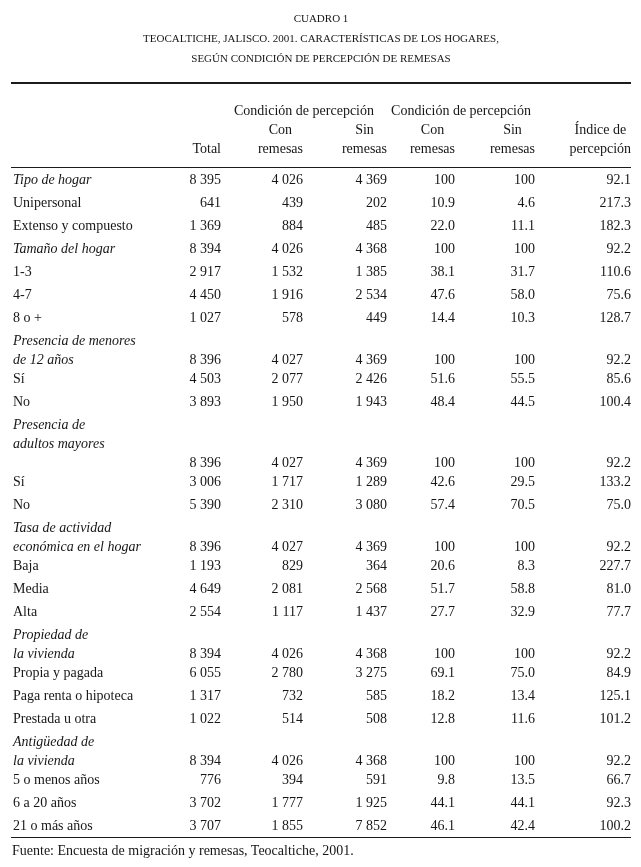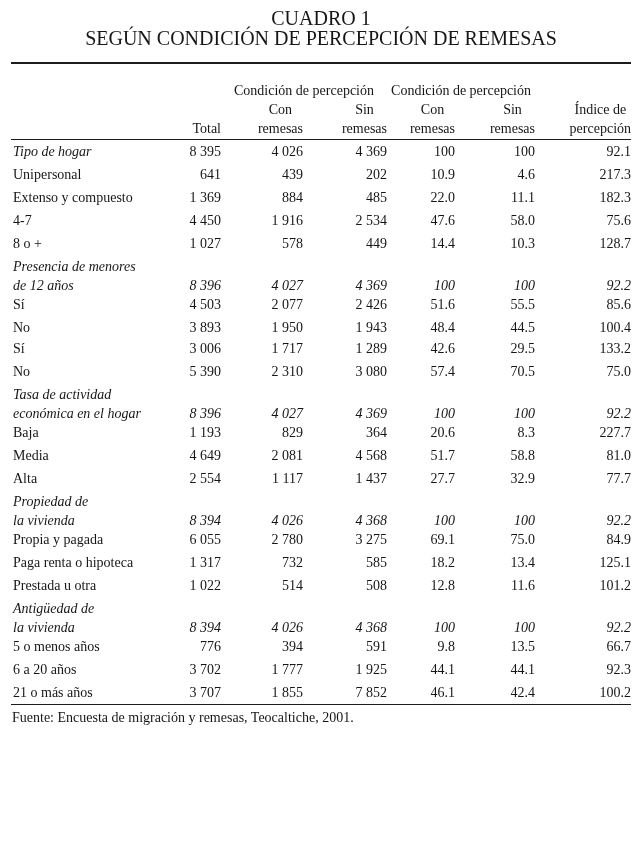--- a/index.html
+++ b/index.html
@@ -14,21 +14,21 @@
     font-family: "Liberation Serif", "DejaVu Serif", serif;
     font-size: 14px;
     overflow: hidden;
   }
   .page {
     padding: 6px 10px 0 11px;
     width: 620px;
   }
   .title-block {
     text-align: center;
-    font-size: 20px;
+    font-size: 11px;
     line-height: 20px;
     padding-top: 2px;
   }
   table.cuadro {
     border-collapse: collapse;
     table-layout: fixed;
     width: 620px;
     margin-top: 14px;
     border-top: 2px solid #1c1c1c;
   }
@@ -41,56 +41,57 @@
   td { padding: 0; }
   thead td {
     vertical-align: bottom;
     line-height: 19px;
   }
   tr.group-row td {
     padding-top: 17px;
     text-align: center;
   }
   tr.cols-row td {
-    padding-bottom: 1px;
+    padding-bottom: 9px;
     text-align: right;
   }
   .hdr-stack {
     display: inline-block;
     text-align: center;
     white-space: pre-line;
   }
   tbody td {
     vertical-align: bottom;
     line-height: 19px;
     padding-top: 2px;
     padding-bottom: 2px;
   }
   td.c-label {
     text-align: left;
     white-space: pre-line;
     padding-left: 2px;
   }
   td.c-label.italic { font-style: italic; }
   td.c-num { text-align: right; }
-  tr.tight-bottom td { padding-bottom: 0; font-style: italic; }
+  tr.tight-bottom td { padding-bottom: 0; }
   tr.tight-top td { padding-top: 0; }
   .source-note {
     margin-top: 4px;
     line-height: 18px;
     padding-left: 1px;
   }
 </style>
 </head>
 <body>
 
 <div class="page">
 
   <div class="title-block">
     <div>CUADRO 1</div>
+    <div>TEOCALTICHE, JALISCO. 2001. CARACTERÍSTICAS DE LOS HOGARES,</div>
     <div>SEGÚN CONDICIÓN DE PERCEPCIÓN DE REMESAS</div>
   </div>
 
   <table class="cuadro">
     <colgroup>
       <col style="width:140px">
       <col style="width:70px">
       <col style="width:82px">
       <col style="width:84px">
       <col style="width:68px">
@@ -142,20 +143,38 @@
         <tr>
           <td class="c-label">Extenso y compuesto</td>
           <td class="c-num">1 369</td>
           <td class="c-num">884</td>
           <td class="c-num">485</td>
           <td class="c-num">22.0</td>
           <td class="c-num">11.1</td>
           <td class="c-num">182.3</td>
         </tr>
         <tr>
+          <td class="c-label italic">Tamaño del hogar</td>
+          <td class="c-num">8 394</td>
+          <td class="c-num">4 026</td>
+          <td class="c-num">4 368</td>
+          <td class="c-num">100</td>
+          <td class="c-num">100</td>
+          <td class="c-num">92.2</td>
+        </tr>
+        <tr>
+          <td class="c-label">1-3</td>
+          <td class="c-num">2 917</td>
+          <td class="c-num">1 532</td>
+          <td class="c-num">1 385</td>
+          <td class="c-num">38.1</td>
+          <td class="c-num">31.7</td>
+          <td class="c-num">110.6</td>
+        </tr>
+        <tr>
           <td class="c-label">4-7</td>
           <td class="c-num">4 450</td>
           <td class="c-num">1 916</td>
           <td class="c-num">2 534</td>
           <td class="c-num">47.6</td>
           <td class="c-num">58.0</td>
           <td class="c-num">75.6</td>
         </tr>
         <tr>
           <td class="c-label">8 o +</td>
@@ -187,20 +206,31 @@
         </tr>
         <tr>
           <td class="c-label">No</td>
           <td class="c-num">3 893</td>
           <td class="c-num">1 950</td>
           <td class="c-num">1 943</td>
           <td class="c-num">48.4</td>
           <td class="c-num">44.5</td>
           <td class="c-num">100.4</td>
         </tr>
+        <tr class="tight-bottom">
+          <td class="c-label italic">Presencia de
+adultos mayores
+&nbsp;</td>
+          <td class="c-num">8 396</td>
+          <td class="c-num">4 027</td>
+          <td class="c-num">4 369</td>
+          <td class="c-num">100</td>
+          <td class="c-num">100</td>
+          <td class="c-num">92.2</td>
+        </tr>
         <tr class="tight-top">
           <td class="c-label">Sí</td>
           <td class="c-num">3 006</td>
           <td class="c-num">1 717</td>
           <td class="c-num">1 289</td>
           <td class="c-num">42.6</td>
           <td class="c-num">29.5</td>
           <td class="c-num">133.2</td>
         </tr>
         <tr>
@@ -228,21 +258,21 @@
           <td class="c-num">829</td>
           <td class="c-num">364</td>
           <td class="c-num">20.6</td>
           <td class="c-num">8.3</td>
           <td class="c-num">227.7</td>
         </tr>
         <tr>
           <td class="c-label">Media</td>
           <td class="c-num">4 649</td>
           <td class="c-num">2 081</td>
-          <td class="c-num">4 568</td>
+          <td class="c-num">2 568</td>
           <td class="c-num">51.7</td>
           <td class="c-num">58.8</td>
           <td class="c-num">81.0</td>
         </tr>
         <tr>
           <td class="c-label">Alta</td>
           <td class="c-num">2 554</td>
           <td class="c-num">1 117</td>
           <td class="c-num">1 437</td>
           <td class="c-num">27.7</td>

